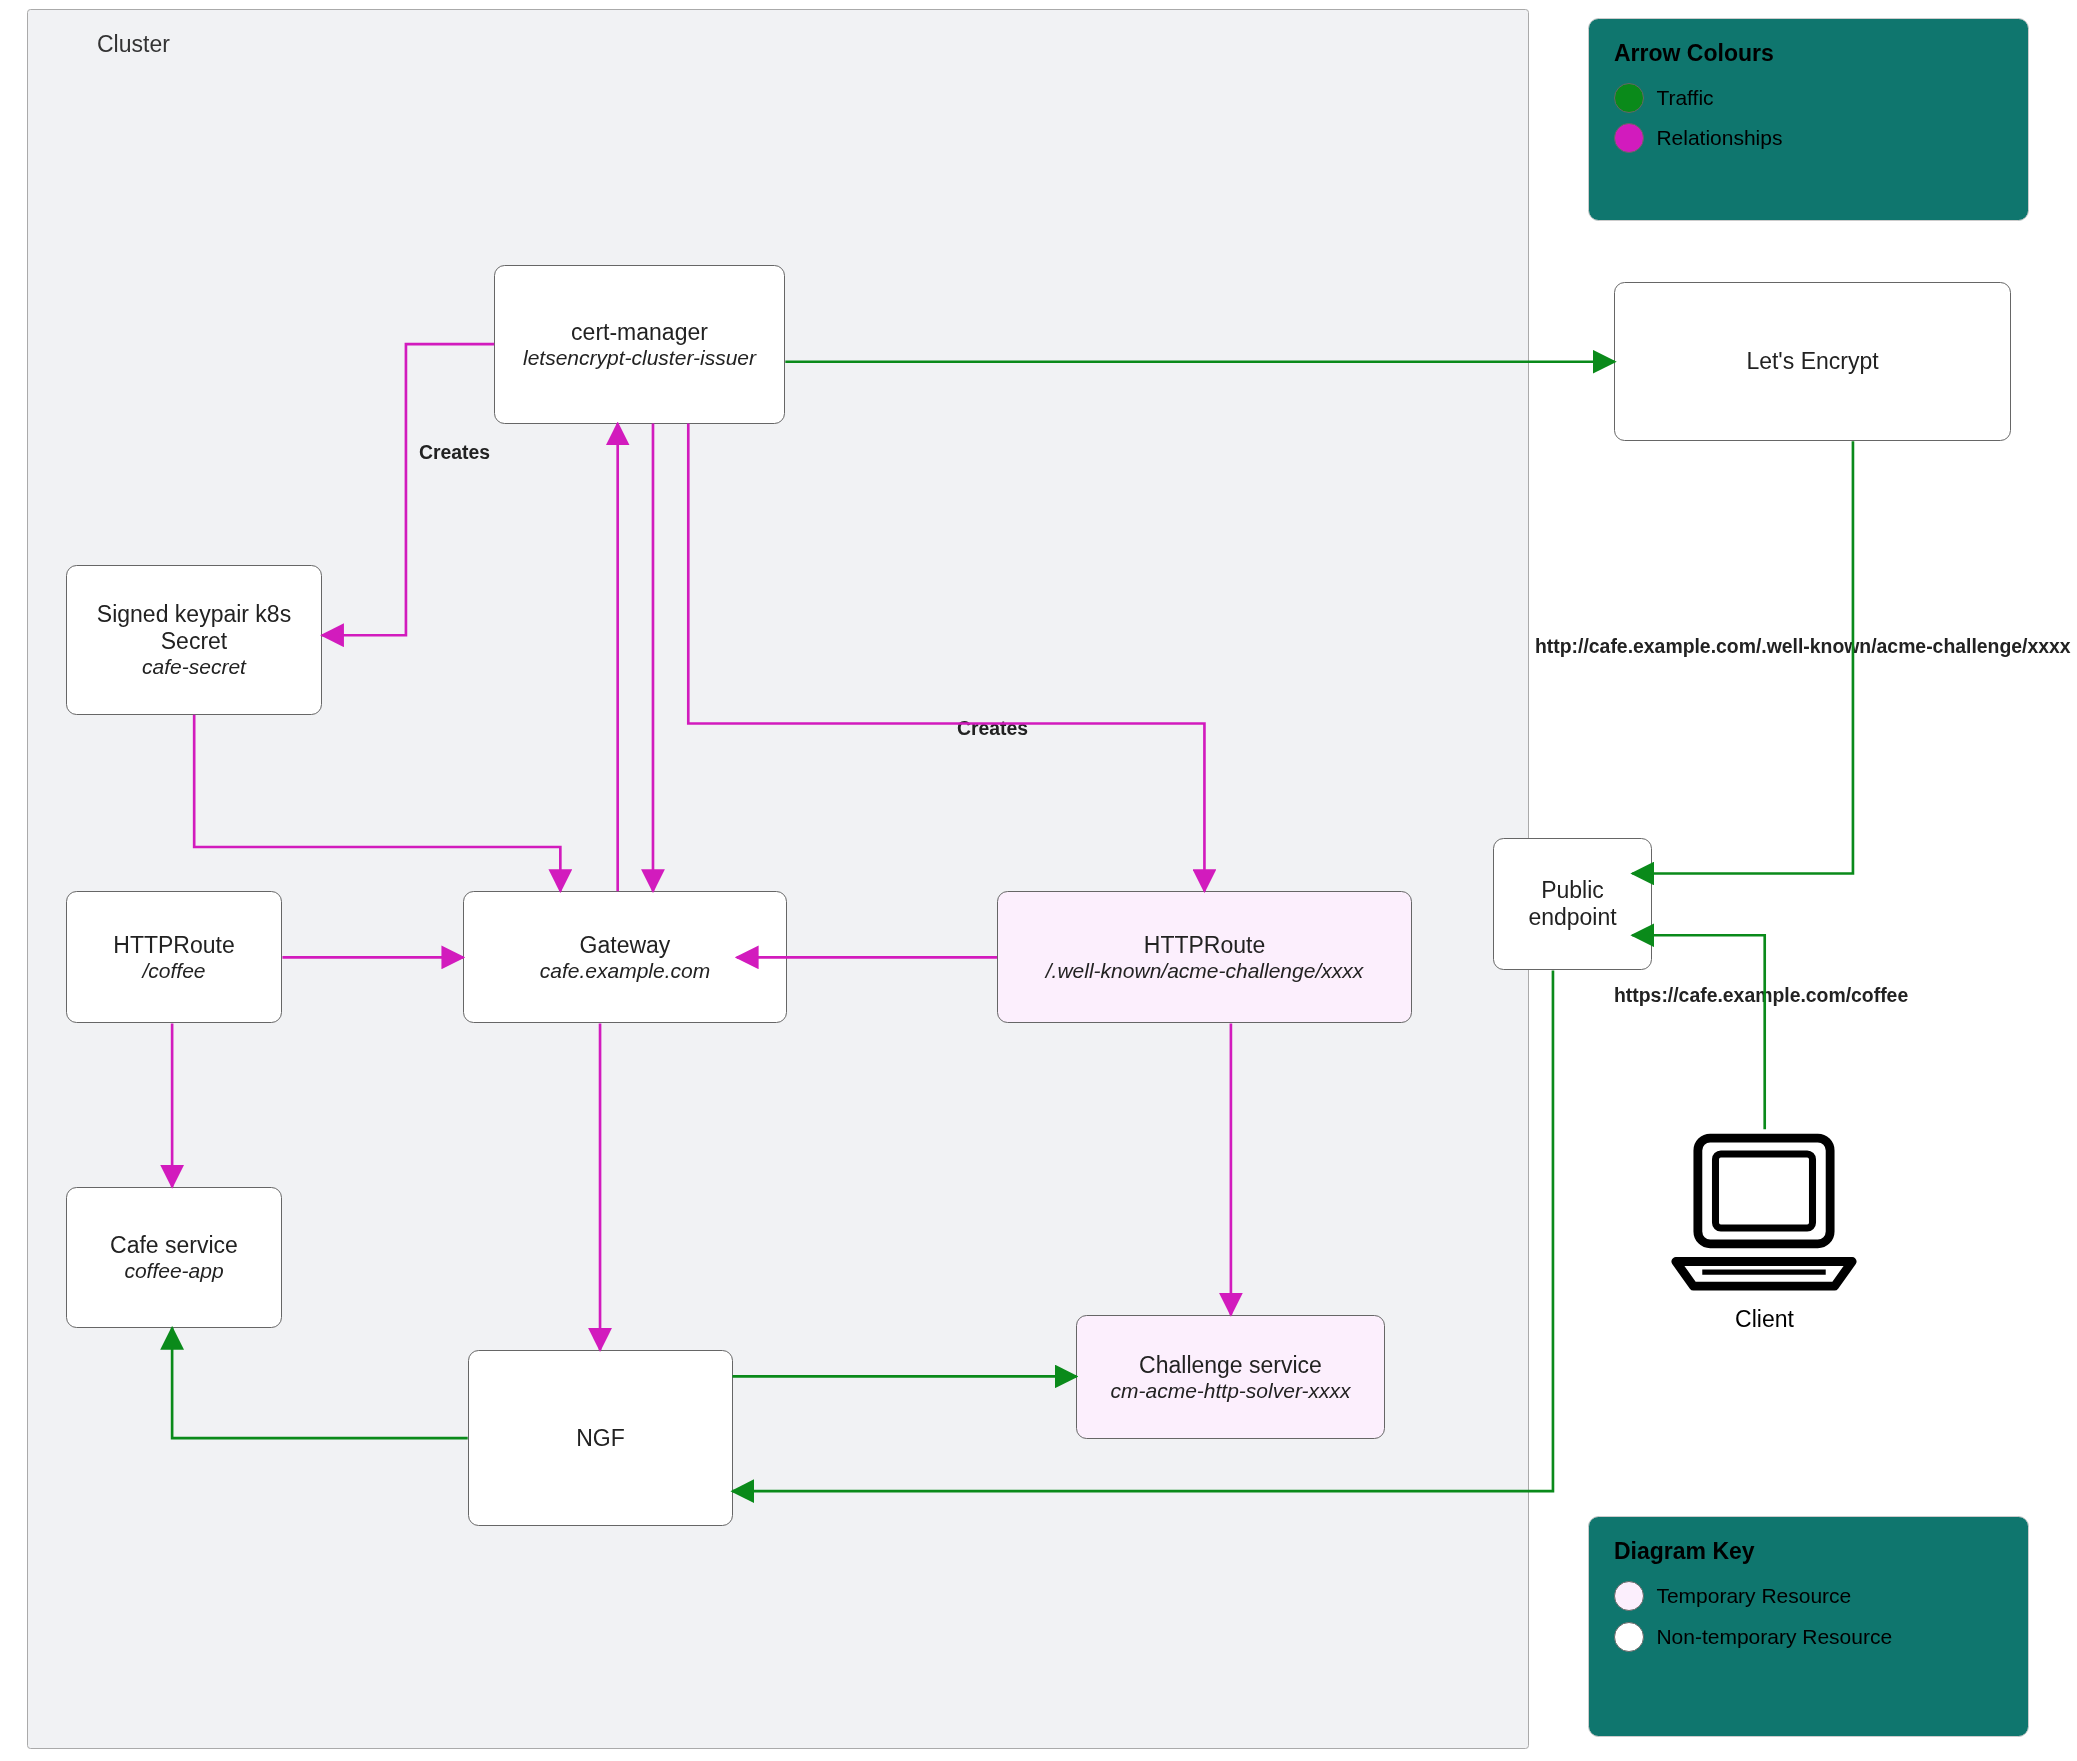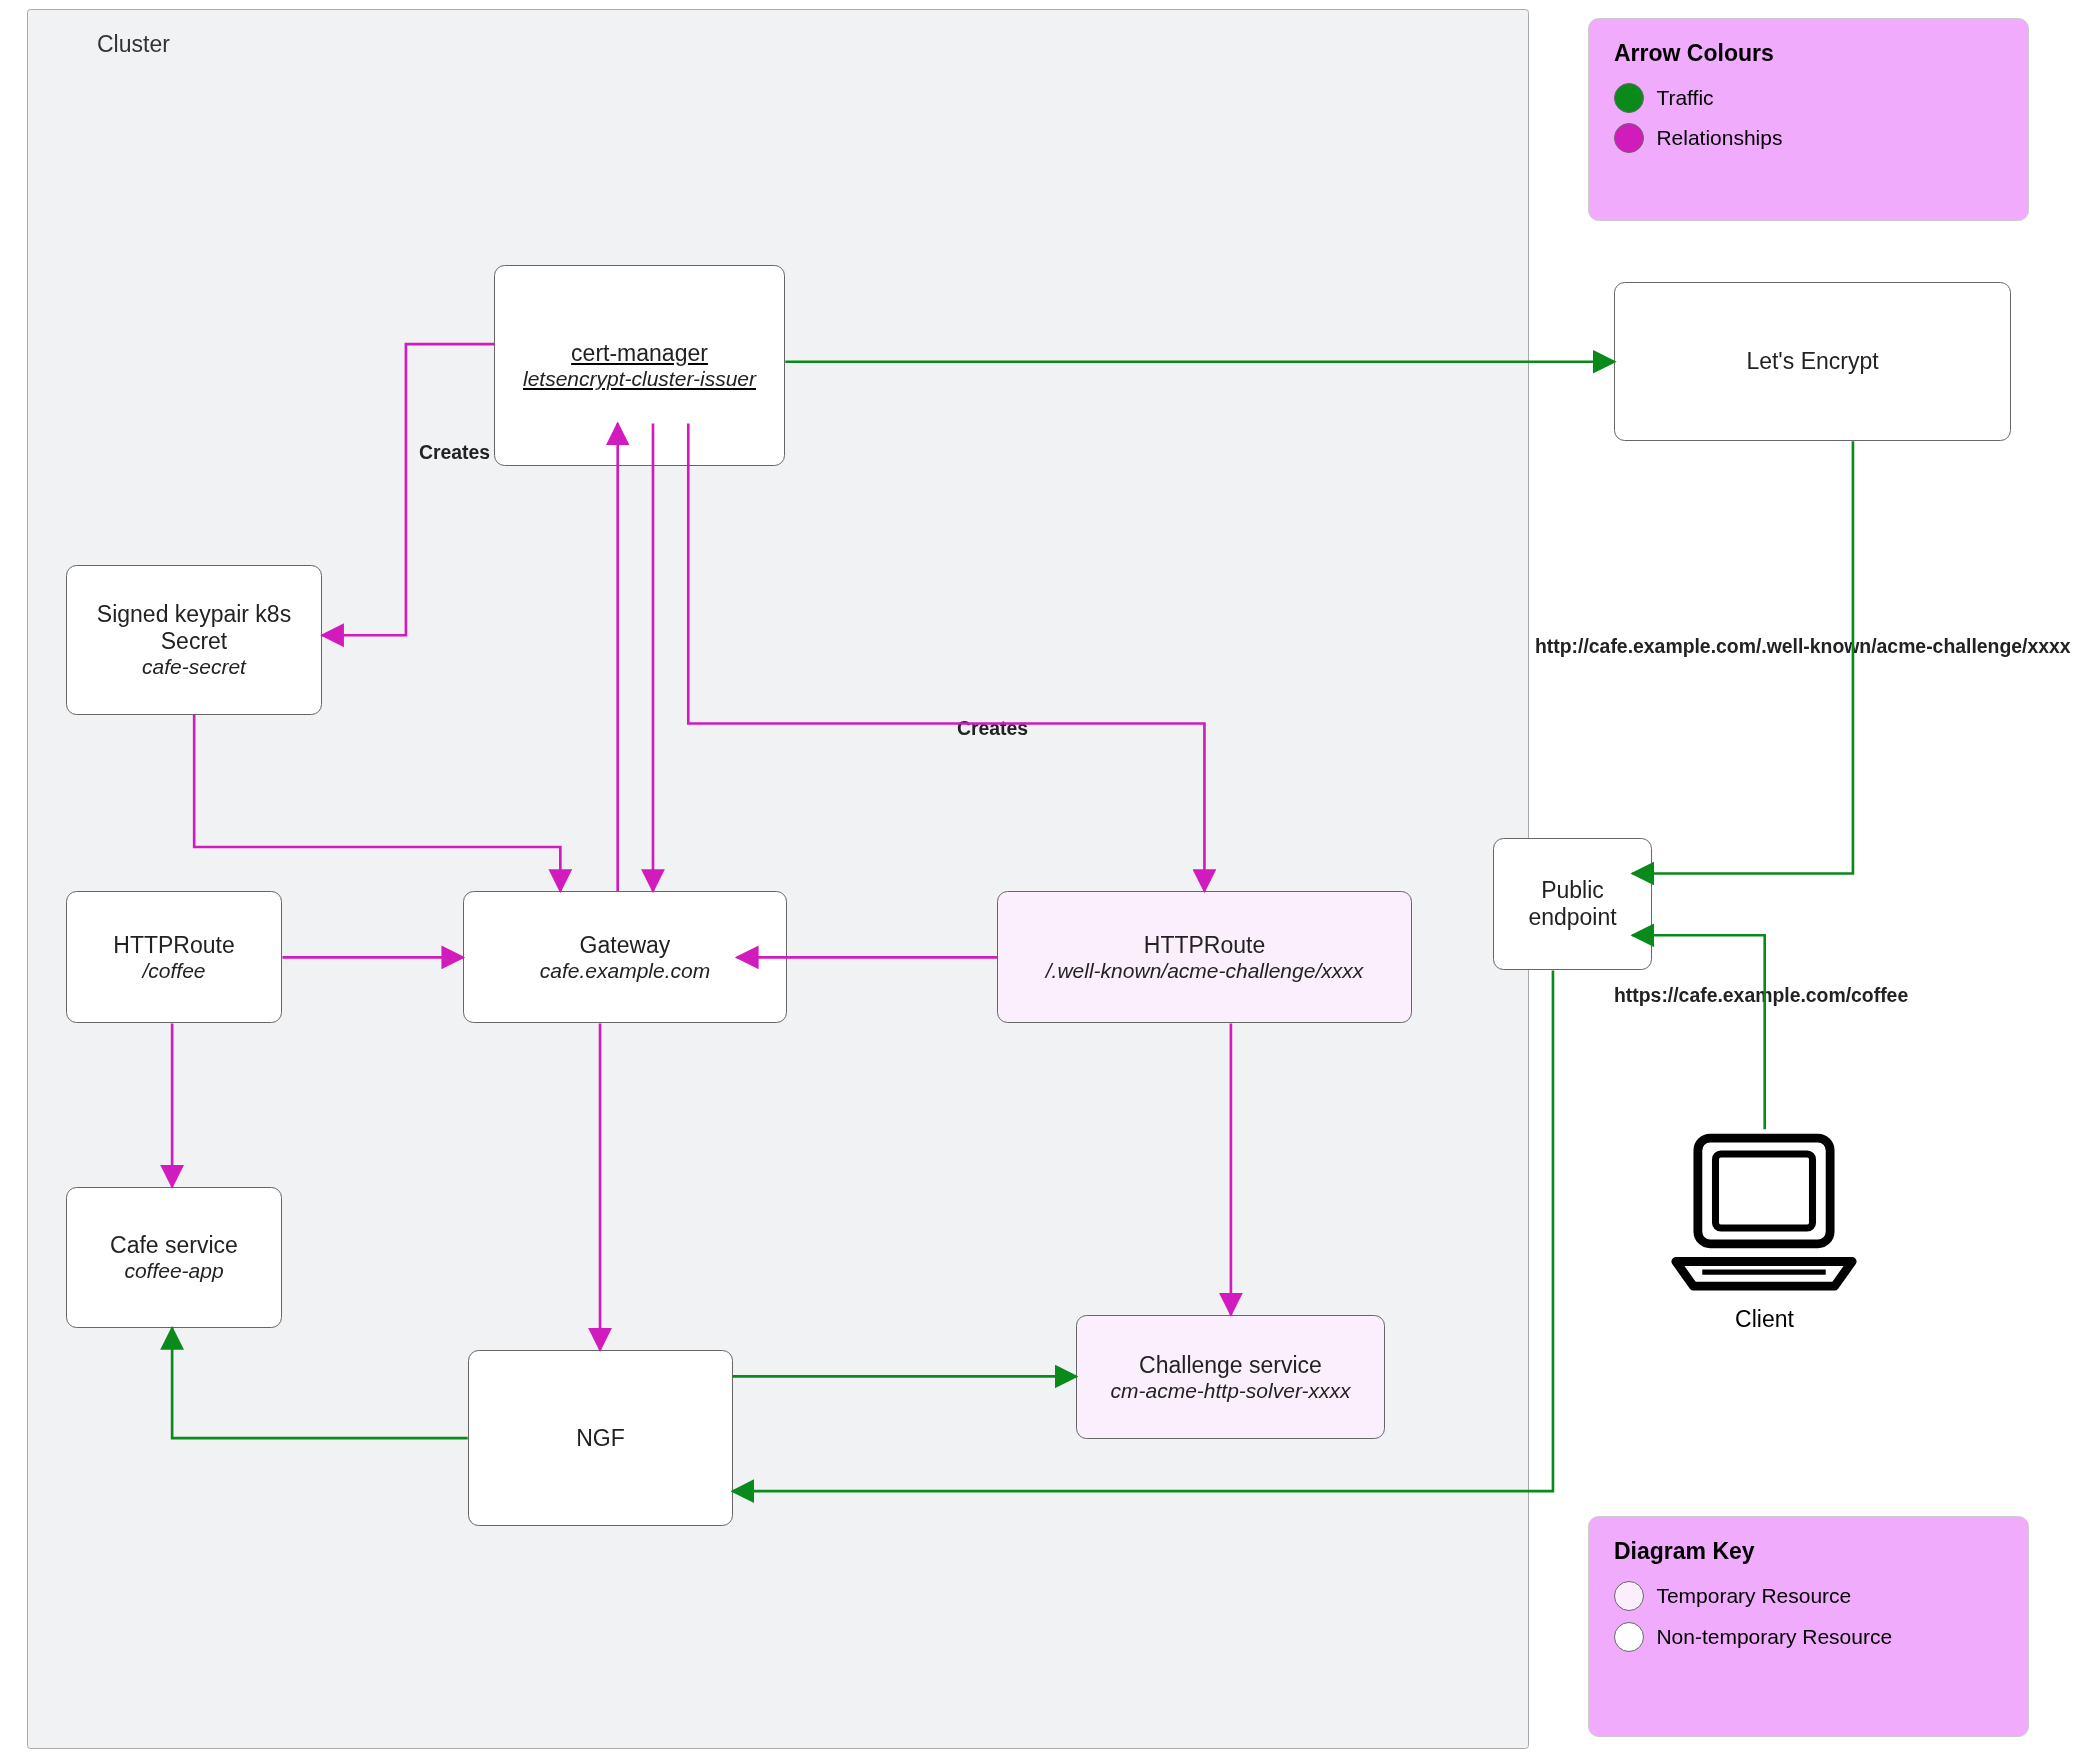--- a/index.html
+++ b/index.html
@@ -46,21 +46,21 @@
   }
   .node .sub {
     font-size: 21px;
     color: #222;
     font-style: italic;
   }
   .legend-box {
     position: absolute;
     border: 1.8px solid #ccc;
     border-radius: 10.6px;
-    background: #f0abfc;
+    background: #0f766e;
     padding: 21px 25px;
     box-sizing: border-box;
   }
   .legend-title {
     font-weight: bold;
     font-size: 23px;
     margin-bottom: 16px;
   }
   .legend-row {
     display: flex;
@@ -96,21 +96,21 @@
   }
 </style>
 </head>
 <body>
 
 <div class="canvas">
 
   <div class="cluster-box" style="left:26.5px; top:8.8px; width:1500px; height:1738px;"></div>
   <div class="cluster-label" style="left:97px; top:31px;">Cluster</div>
 
-  <div class="node" style="left:494px; top:265px; width:291px; height:201px;text-decoration:underline;">
+  <div class="node" style="left:494px; top:265px; width:291px; height:159px;">
     <div class="title">cert-manager</div>
     <div class="sub">letsencrypt-cluster-issuer</div>
   </div>
 
   <div class="node" style="left:66px; top:565px; width:256px; height:150px;">
     <div class="title">Signed keypair k8s Secret</div>
     <div class="sub">cafe-secret</div>
   </div>
 
   <div class="node" style="left:66px; top:891px; width:216px; height:132px;">

